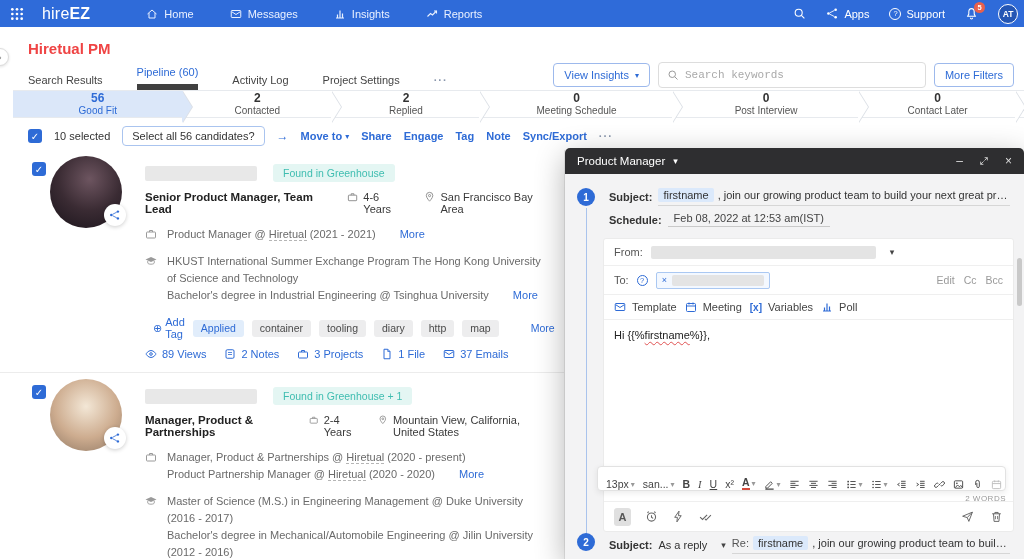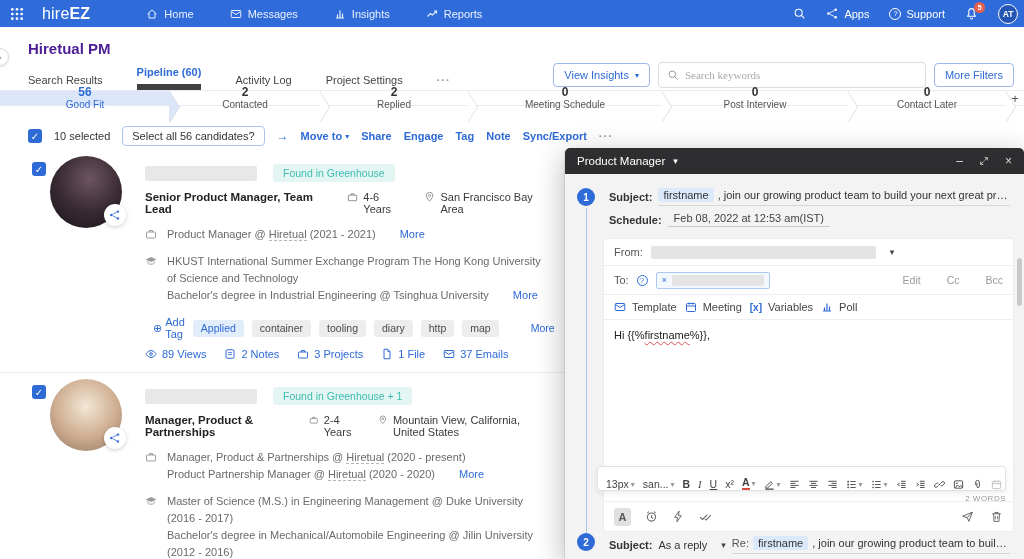--- a/index.html
+++ b/index.html
@@ -25,34 +25,34 @@
   .bell-wrap{position:relative}
   .nbadge{position:absolute;top:-5px;right:-7px;background:#e8604c;color:#fff;font-size:7.5px;font-weight:700;
           min-width:11px;height:11px;border-radius:6px;display:flex;align-items:center;justify-content:center;padding:0 2px}
   .avatar-nav{width:20px;height:20px;border-radius:50%;background:#2456b4;border:1.5px solid #fff;
           display:flex;align-items:center;justify-content:center;font-size:8.5px;font-weight:700;cursor:pointer}
 
   
   .collapse-btn{position:absolute;left:-9px;top:48px;width:18px;height:18px;border-radius:50%;background:#fff;
           border:1px solid #ddd;box-shadow:0 1px 3px rgba(0,0,0,.12);display:flex;align-items:center;justify-content:center;
           font-size:10px;color:#888;cursor:pointer;z-index:5}
-  .page-title{position:absolute;left:28px;top:40px;font-size:15px;font-weight:700;color:#4c1d95}
+  .page-title{position:absolute;left:28px;top:40px;font-size:15px;font-weight:700;color:#ef4444}
   .tabs{position:absolute;left:28px;top:66px;display:flex;gap:34px;font-size:11px;color:#444;align-items:flex-end}
   .tab{padding-bottom:6px;cursor:pointer}
-  .tab.active{color:#2e6bd6;font-weight:700;border-bottom:8px solid #404040}
+  .tab.active{color:#2e6bd6;font-weight:400;border-bottom:8px solid #404040}
   .hdr-controls{position:absolute;right:10px;top:62px;display:flex;gap:8px;align-items:center}
   .btn-outline{border:1px solid #9db9ec;color:#2e6bd6;background:#fff;border-radius:4px;font-size:11px;
           padding:5px 10px;display:flex;align-items:center;gap:6px;cursor:pointer;white-space:nowrap}
   .search-box{display:flex;align-items:center;gap:6px;border:1px solid #ddd;border-radius:4px;background:#fff;
           height:26px;width:268px;padding:0 8px;color:#9a9a9a}
-  .search-box input{border:0;outline:0;font-size:11px;width:100%;font-family:Liberation Serif, serif;color:#444}
+  .search-box input{border:0;outline:0;font-size:11px;width:100%;font-family:Liberation Mono, monospace;color:#444}
   .search-box input::placeholder{color:#a9a9a9}
 
   
-  .pipeline{position:absolute;left:0;top:90px;right:0;height:16px;display:flex;border-top:1px solid #e7eaee;border-bottom:1px solid #e7eaee;background:#fff}
+  .pipeline{position:absolute;left:13px;top:90px;right:0;height:28px;display:flex;border-top:1px solid #e7eaee;border-bottom:1px solid #e7eaee;background:#fff}
   .seg{position:relative;background:#fff;display:flex;flex-direction:column;align-items:center;justify-content:center;cursor:pointer}
   .seg .cnt{font-size:12px;font-weight:700;color:#333;line-height:13px}
   .seg .lbl{font-size:10px;color:#555;line-height:12px}
   .seg::after,.seg::before{content:"";position:absolute;top:0;width:0;height:0;border-top:16px solid transparent;border-bottom:16px solid transparent}
   .seg::after{right:-10px;border-left:10px solid #dce0e6;z-index:2}
   .seg::before{right:-9px;border-left:10px solid #fff;z-index:3}
   .seg.active{background:#dbe7f9}
   .seg.active::before{border-left-color:#dbe7f9}
   .seg.active .cnt,.seg.active .lbl{color:#2e6bd6}
   .s0{width:170px;z-index:8}.s1{width:150px;z-index:7}.s2{width:148px;z-index:6}
@@ -126,21 +126,21 @@
   .p-tabs{height:25px;}
   .redact{background:#e4e4e4;border-radius:2px}
   .from-redact{width:225px;height:13px;cursor:pointer}
   .from-caret{color:#444;font-size:9px;margin-left:6px;cursor:pointer}
   .q-circle{width:11px;height:11px;border-radius:50%;border:1px solid #2e6bd6;color:#2e6bd6;font-size:7.5px;
          display:flex;align-items:center;justify-content:center;cursor:pointer}
   .to-chip{display:flex;align-items:center;gap:5px;border:1px solid #aac8f2;background:#f3f8ff;border-radius:2px;
          padding:2px 5px;cursor:pointer}
   .to-chip .x{color:#2e6bd6;font-size:9px}
   .to-chip .redact{width:92px;height:11px}
-  .to-right{margin-left:auto;display:flex;gap:26px;color:#9a9a9a;font-size:10.5px}
+  .to-right{margin-left:auto;display:flex;gap:9px;color:#9a9a9a;font-size:10.5px}
   .to-right span{cursor:pointer}
   .p-tab{display:flex;align-items:center;gap:6px;color:#444;cursor:pointer}
   .p-tab .ic{width:12px;height:12px;color:#2e6bd6}
   .p-tab .varglyph{color:#2e6bd6;font-size:10px;font-weight:700}
   .editor{flex:1;padding:9px 10px;font-size:11px;color:#222;cursor:text}
   .squiggle{text-decoration:underline wavy #e05252 1px;text-underline-offset:2px}
   .toolbar{position:absolute;left:32px;right:18px;top:318px;height:25px;background:#fff;border:1px solid #e2e2e2;border-radius:4px;
          box-shadow:0 2px 6px rgba(0,0,0,.08);display:flex;align-items:flex-end;gap:8px;padding:0 8px;font-size:10.5px;color:#444;z-index:6;overflow:hidden}
   .tb{cursor:pointer;display:flex;align-items:center;gap:2px;white-space:nowrap;flex:0 0 auto}
   .tb .ic{width:11px;height:11px}

